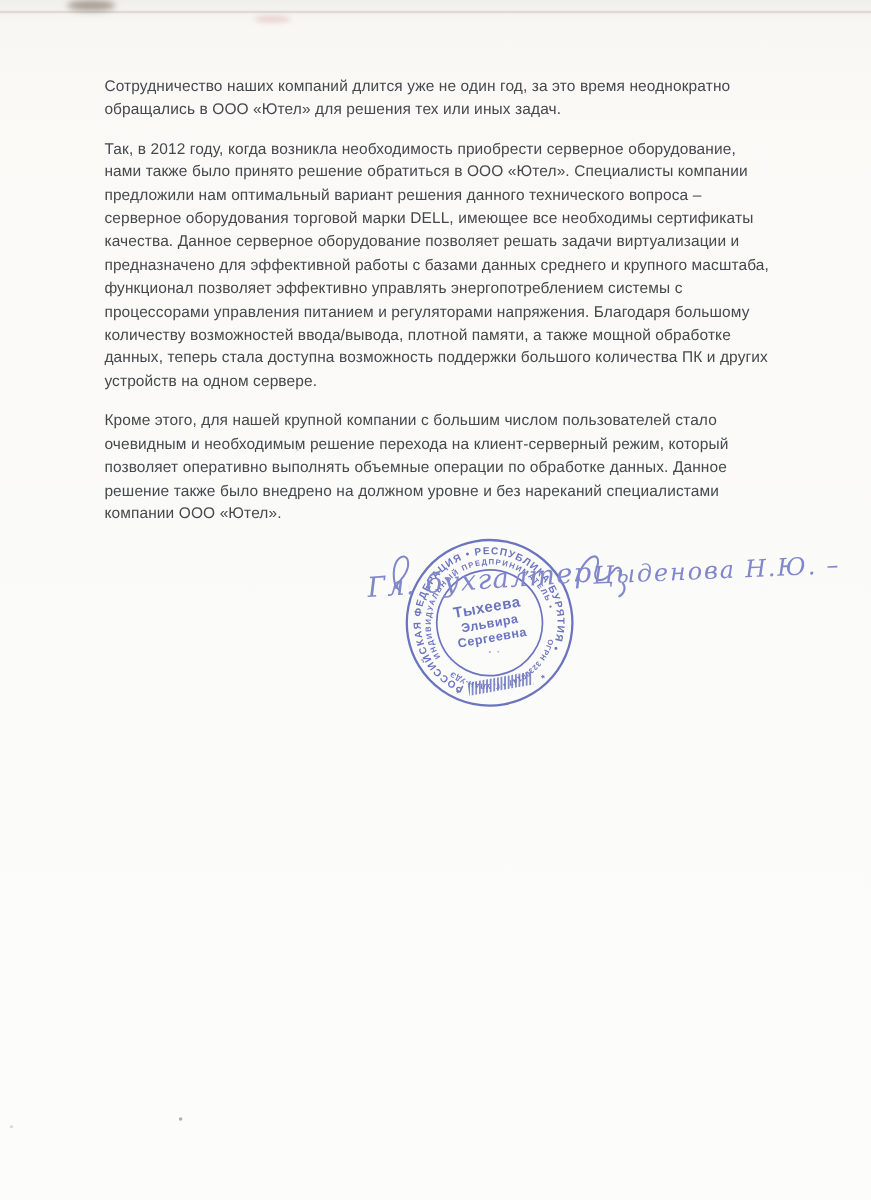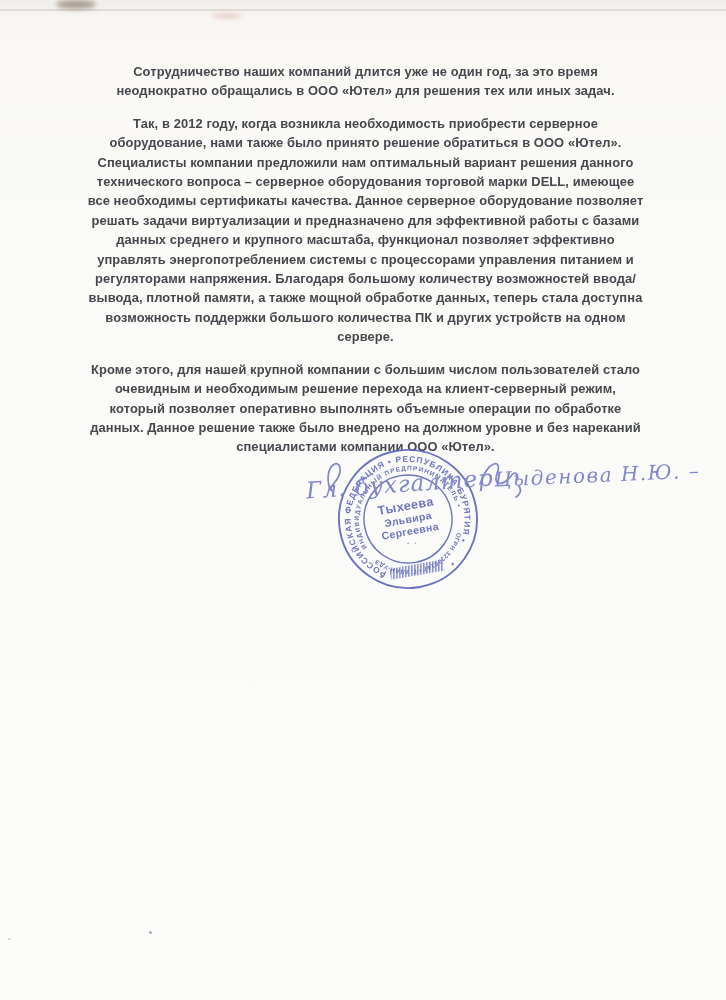--- a/index.html
+++ b/index.html
@@ -20,21 +20,21 @@
   .smudge-pink{position:absolute;left:212px;top:13px;width:30px;height:6px;background:rgba(205,125,120,.28);filter:blur(2px);border-radius:50%;}
   .speckle{position:absolute;border-radius:50%;background:rgba(115,115,118,.55);}
   .speckle.s1{left:149px;top:931px;width:3px;height:3px;}
   .speckle.s2{left:247px;top:374px;width:2px;height:2px;opacity:.6;}
   .speckle.s3{left:8px;top:938px;width:3px;height:2px;opacity:.5;}
 
   
   .textblock{
     position:absolute;left:87px;top:62px;width:557px;
     color:var(--ink-color);font-size:12.9px;line-height:19.4px;
-    letter-spacing:.1px;text-align:center;font-weight:bold;
+    letter-spacing:.1px;text-align:left;
   }
   .textblock p{margin:0 0 13px 0;}
 
   
   .stamp{position:absolute;left:333px;top:444px;color:var(--stamp-color);opacity:.9;filter:blur(.3px);}
   .stamp text{fill:currentColor;}
   .ring-outer-text{font-family:"Liberation Sans",sans-serif;font-size:8.4px;font-weight:700;letter-spacing:1px;}
   .ring-inner-text{font-family:"Liberation Sans",sans-serif;font-size:6.4px;font-weight:700;letter-spacing:1.1px;}
   .ring-bottom-text{font-family:"Liberation Sans",sans-serif;font-size:6.2px;font-weight:700;letter-spacing:.4px;}
   .center-surname{font-size:12.5px;font-weight:700;letter-spacing:.5px;}

